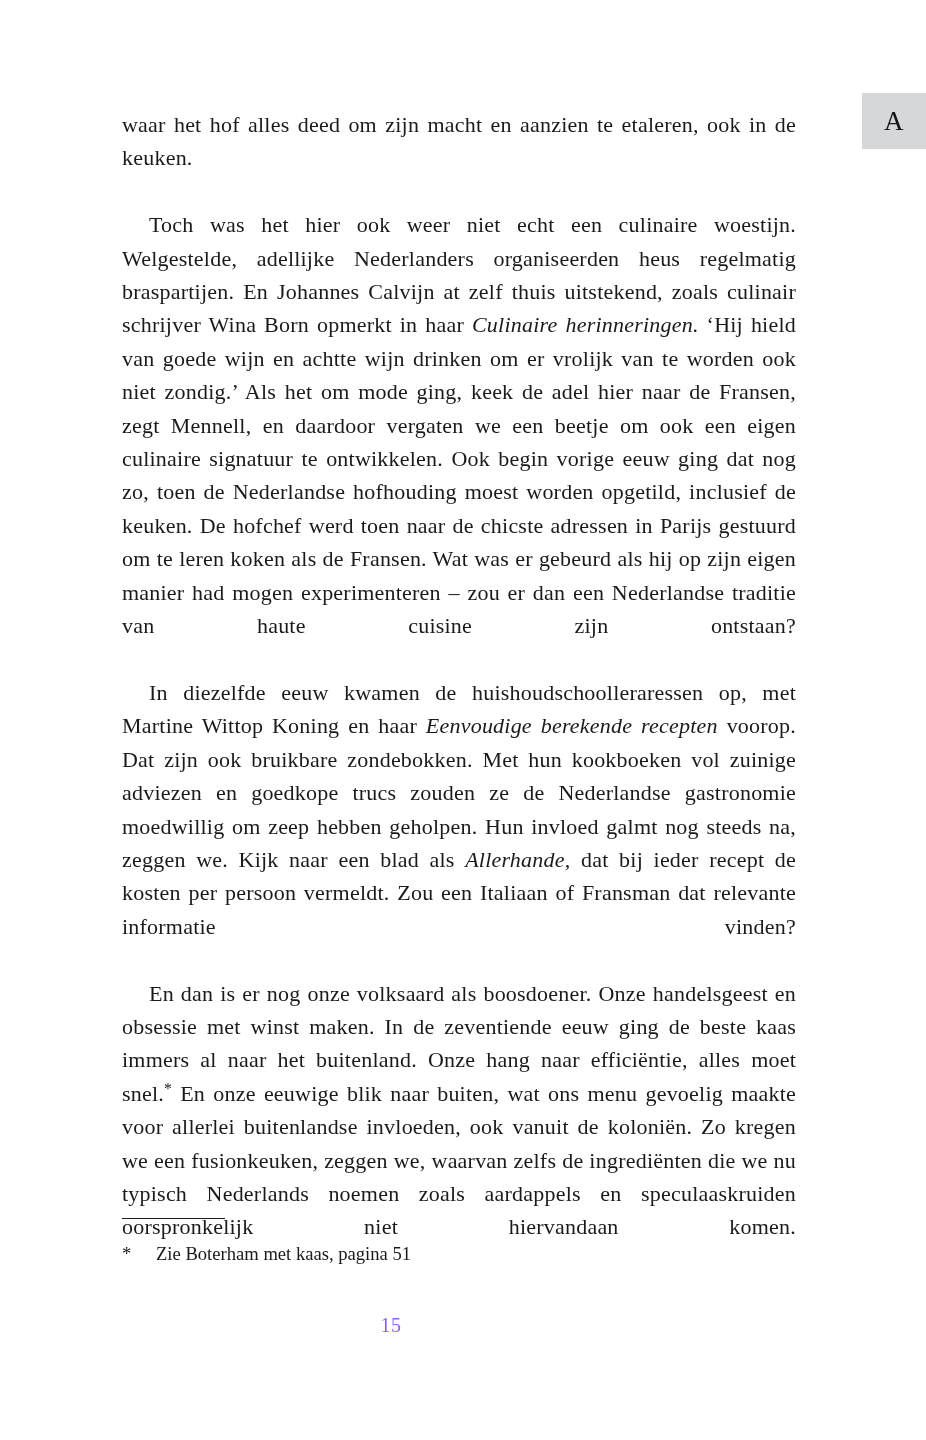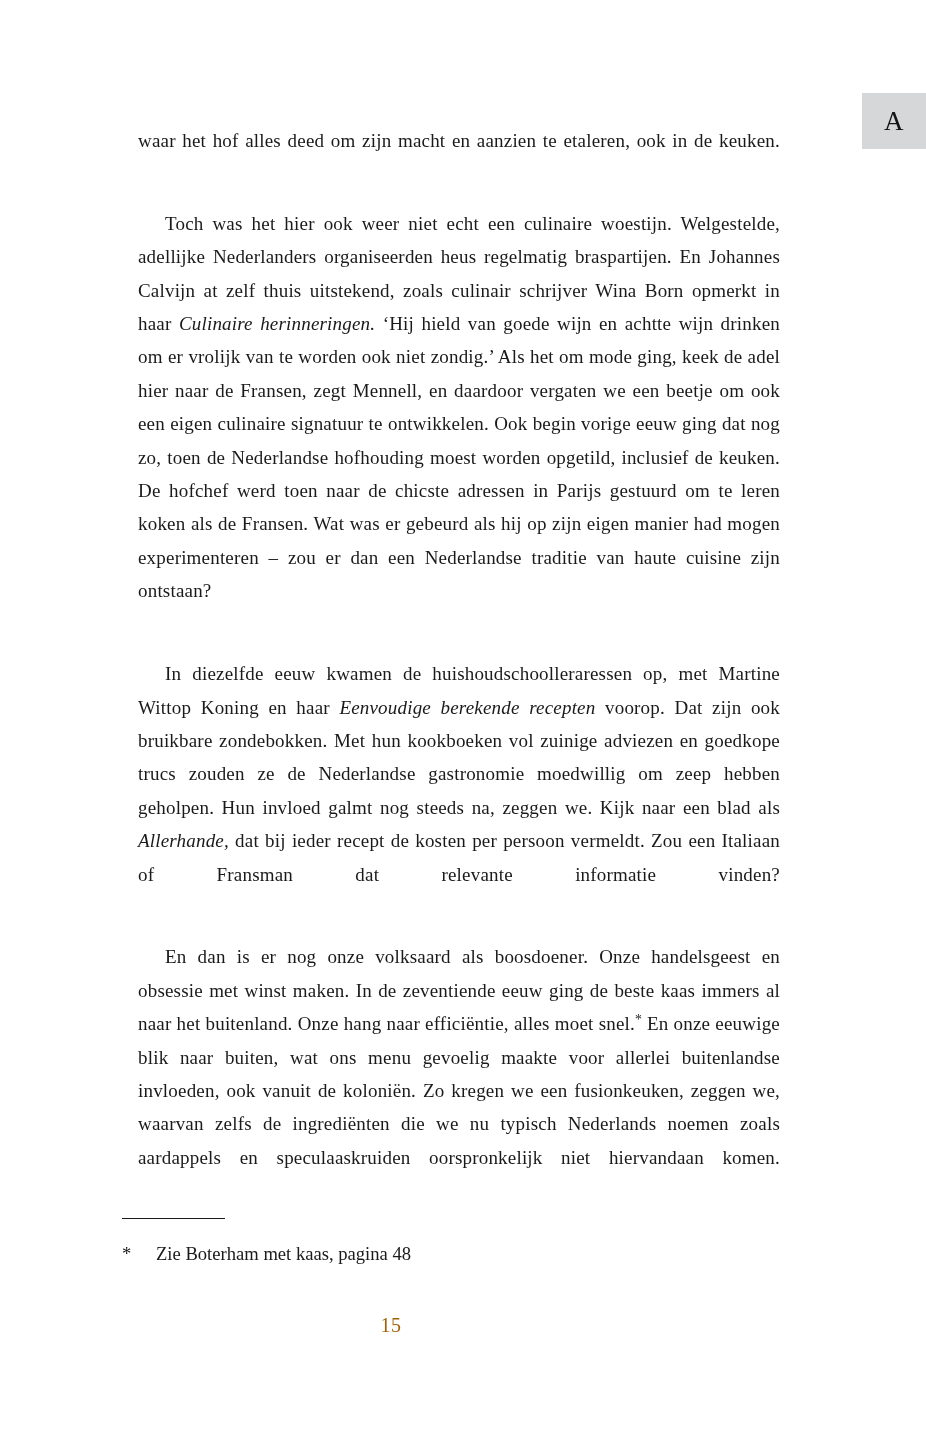--- a/index.html
+++ b/index.html
@@ -39,22 +39,22 @@
 
   
   #page-body {
     position: absolute;
     left: 122px;
     top: 108px;
     width: 674px;
   }
 
   p.para {
-    margin: 16px;
-    font-size: 19px;
+    margin: 0;
+    font-size: 22px;
     line-height: 33.4px;
     text-align: justify;
     text-justify: inter-word;
     hyphens: none;
     letter-spacing: 0.01em;
     word-spacing: 0.01em;
   }
   p.para.indent {
     text-indent: 27px;
   }
@@ -105,38 +105,38 @@
 
   
   #folio {
     position: absolute;
     left: 0;
     top: 1312px;
     width: 782px;
     text-align: center;
     font-size: 20px;
     line-height: 26px;
-    color: #a16207;
+    color: #8b5cf6;
     letter-spacing: 0.02em;
   }
 </style>
 </head>
 <body style="background: rgb(255, 255, 255); color: rgb(26, 26, 26);">
 
 <div id="thumb-tab" style="background: rgb(214, 215, 216);">
   <span class="tab-letter">A</span>
 </div>
 
 <div id="page-body">
     <p class="para"><span>waar het hof alles deed om zijn macht en aanzien te etaleren, ook in de keuken.</span></p>
     <p class="para indent"><span>Toch was het hier ook weer niet echt een culinaire woestijn. Welgestelde, adellijke Nederlanders organiseerden heus regelmatig braspartijen. En Johannes Calvijn at zelf thuis uitstekend, zoals culinair schrijver Wina Born opmerkt in haar </span><em>Culinaire herinneringen.</em><span> ‘Hij hield van goede wijn en achtte wijn drinken om er vrolijk van te worden ook niet zondig.’ Als het om mode ging, keek de adel hier naar de Fransen, zegt Mennell, en daardoor vergaten we een beetje om ook een eigen culinaire signatuur te ontwikkelen. Ook begin vorige eeuw ging dat nog zo, toen de Nederlandse hofhouding moest worden opgetild, inclusief de keuken. De hofchef werd toen naar de chicste adressen in Parijs gestuurd om te leren koken als de Fransen. Wat was er gebeurd als hij op zijn eigen manier had mogen experimenteren – zou er dan een Nederlandse traditie van haute cuisine zijn ontstaan?</span></p>
     <p class="para indent"><span>In diezelfde eeuw kwamen de huishoudschoolleraressen op, met Martine Wittop Koning en haar </span><em>Eenvoudige berekende recepten</em><span> voorop. Dat zijn ook bruikbare zondebokken. Met hun kookboeken vol zuinige adviezen en goedkope trucs zouden ze de Nederlandse gastronomie moedwillig om zeep hebben geholpen. Hun invloed galmt nog steeds na, zeggen we. Kijk naar een blad als </span><em>Allerhande,</em><span> dat bij ieder recept de kosten per persoon vermeldt. Zou een Italiaan of Fransman dat relevante informatie vinden?</span></p>
     <p class="para indent"><span>En dan is er nog onze volksaard als boosdoener. Onze handelsgeest en obsessie met winst maken. In de zeventiende eeuw ging de beste kaas immers al naar het buitenland. Onze hang naar efficiëntie, alles moet snel.</span><sup class="fnref">*</sup><span> En onze eeuwige blik naar buiten, wat ons menu gevoelig maakte voor allerlei buitenlandse invloeden, ook vanuit de koloniën. Zo kregen we een fusionkeuken, zeggen we, waarvan zelfs de ingrediënten die we nu typisch Nederlands noemen zoals aardappels en speculaaskruiden oorspronkelijk niet hiervandaan komen.</span></p>
   </div>
 
 <div id="footnote-area">
   <div id="footnote-rule"></div>
   <div id="footnote-row">
-    <span id="footnote-marker">*</span><span id="footnote-text">Zie Boterham met kaas, pagina 48</span>
+    <span id="footnote-marker">*</span><span id="footnote-text">Zie Boterham met kaas, pagina 51</span>
   </div>
 </div>
 
 <div id="folio">15</div>
 
 </body></html>

